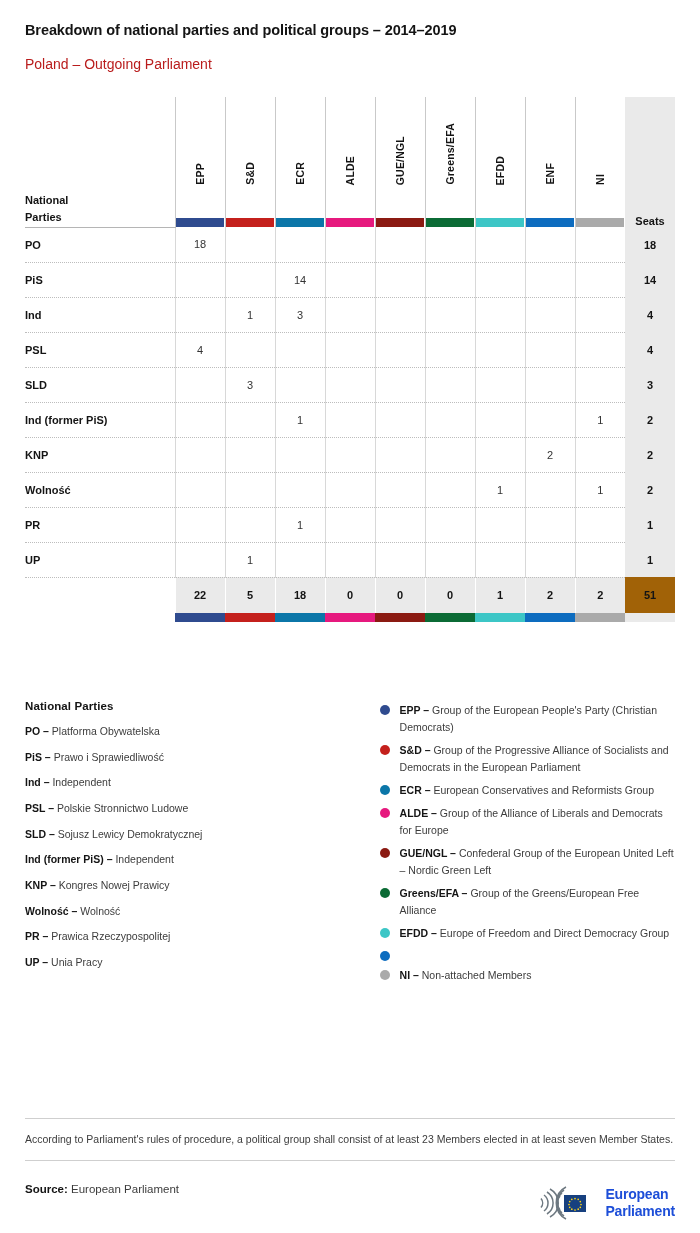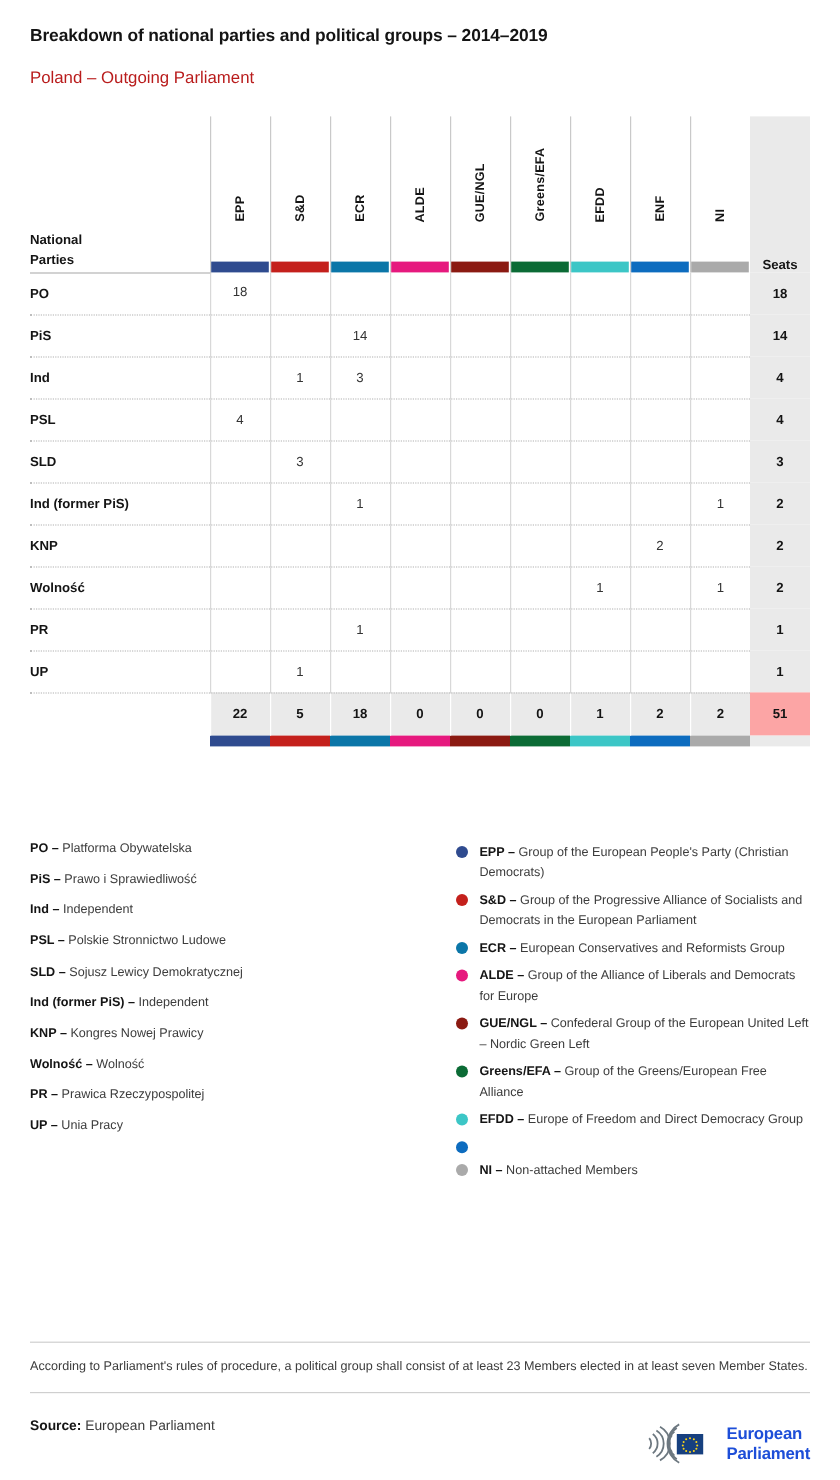--- a/index.html
+++ b/index.html
@@ -101,21 +101,21 @@
   td.total-blank {
     border-top:1px dotted #bdbdbd;
   }
   td.total-cell {
     background:#eaeaea;
     border-left:1px solid #ffffff;
     border-top:1px dotted #bdbdbd;
     text-align:center; font-size:11px; font-weight:bold; color:#141414;
   }
   td.total-seats {
-    background:#fca5a5;
+    background:#a16207;
     text-align:center; font-size:11px; font-weight:bold; color:#141414;
   }
   
   tr.strip-row td { height:9px; padding:0; }
   tr.strip-row td.strip { }
   tr.strip-row td.strip-seats { background:#eaeaea; }
   .strip-fill { display:block; height:9px; width:100%; }
 
   
   #legends {
@@ -435,20 +435,21 @@
           </td>
           <td class="strip-seats"></td>
         </tr>
       </tfoot>
   </table>
 </div>
 
 <div id="legends">
 
   <div id="legend-left">
+    <div class="legend-title">National Parties</div>
     <div id="np-list">
         <div class="np-item"><b>PO</b><b> – </b><span>Platforma Obywatelska</span></div>
         <div class="np-item"><b>PiS</b><b> – </b><span>Prawo i Sprawiedliwość</span></div>
         <div class="np-item"><b>Ind</b><b> – </b><span>Independent</span></div>
         <div class="np-item"><b>PSL</b><b> – </b><span>Polskie Stronnictwo Ludowe</span></div>
         <div class="np-item"><b>SLD</b><b> – </b><span>Sojusz Lewicy Demokratycznej</span></div>
         <div class="np-item"><b>Ind (former PiS)</b><b> – </b><span>Independent</span></div>
         <div class="np-item"><b>KNP</b><b> – </b><span>Kongres Nowej Prawicy</span></div>
         <div class="np-item"><b>Wolność</b><b> – </b><span>Wolność</span></div>
         <div class="np-item"><b>PR</b><b> – </b><span>Prawica Rzeczypospolitej</span></div>

